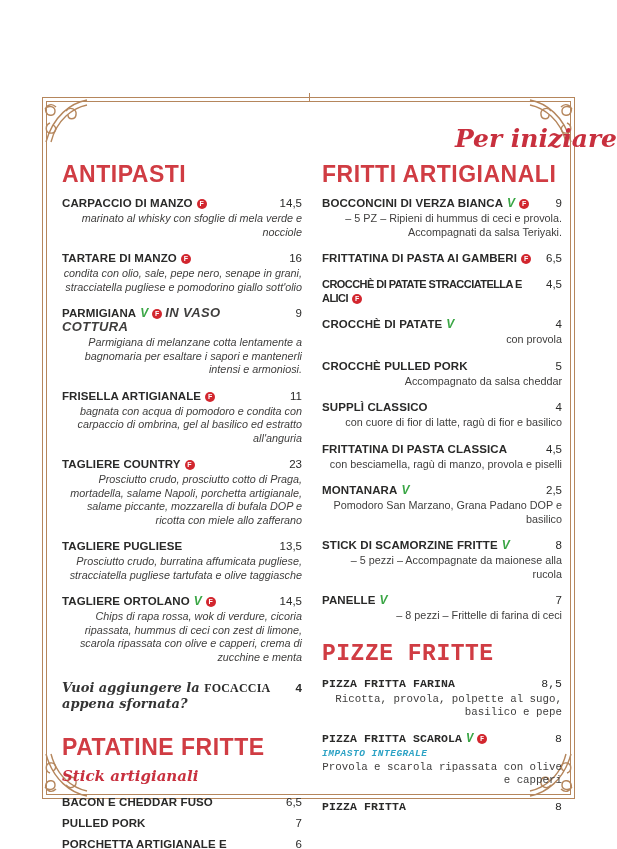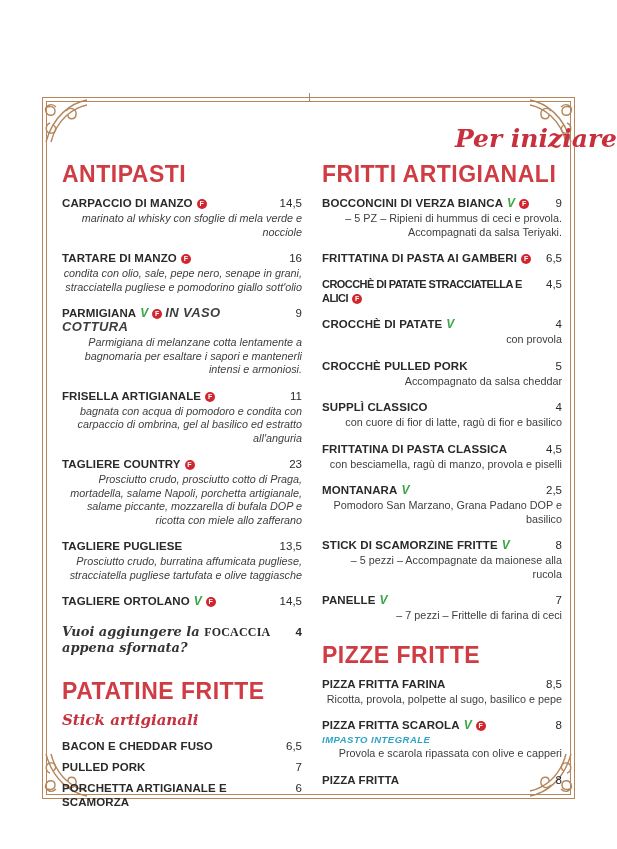--- a/index.html
+++ b/index.html
@@ -177,20 +177,21 @@
         <span class="pr">13,5</span>
       </div>
       <div class="desc">Prosciutto crudo, burratina affumicata pugliese, stracciatella pugliese tartufata e olive taggiasche</div>
     </div>
 
     <div class="item">
       <div class="row">
         <span class="nm"><span>TAGLIERE ORTOLANO</span><span class="ic-veg">V</span><span class="ic-frozen">F</span></span>
         <span class="pr">14,5</span>
       </div>
+      <div class="desc">Chips di rapa rossa, wok di verdure, cicoria ripassata, hummus di ceci con zest di limone, scarola ripassata con olive e capperi, crema di zucchine e menta</div>
     </div>
 
     <div class="focaccia">
       <span class="txt"><span>Vuoi aggiungere la </span><span class="hl">FOCACCIA</span><span> appena sfornata?</span></span>
       <span class="pr">4</span>
     </div>
   </div>
 
   <div class="section plain">
     <div class="section-title">PATATINE FRITTE</div>
@@ -291,25 +292,25 @@
         <span class="pr">8</span>
       </div>
       <div class="desc">– 5 pezzi – Accompagnate da maionese alla rucola</div>
     </div>
 
     <div class="item">
       <div class="row">
         <span class="nm"><span>PANELLE</span><span class="ic-veg">V</span></span>
         <span class="pr">7</span>
       </div>
-      <div class="desc">– 7 pezzi – Frittelle di farina di ceci</div>
-    </div>
-  </div>
-
-  <div class="section" style="margin-top:8px;">
+      <div class="desc">– 8 pezzi – Frittelle di farina di ceci</div>
+    </div>
+  </div>
+
+  <div class="section" style="margin-top:8px;font-family:Liberation Mono, monospace;">
     <div class="section-title">PIZZE FRITTE</div>
 
     <div class="item">
       <div class="row">
         <span class="nm"><span>PIZZA FRITTA FARINA</span></span>
         <span class="pr">8,5</span>
       </div>
       <div class="desc">Ricotta, provola, polpette al sugo, basilico e pepe</div>
     </div>
 

